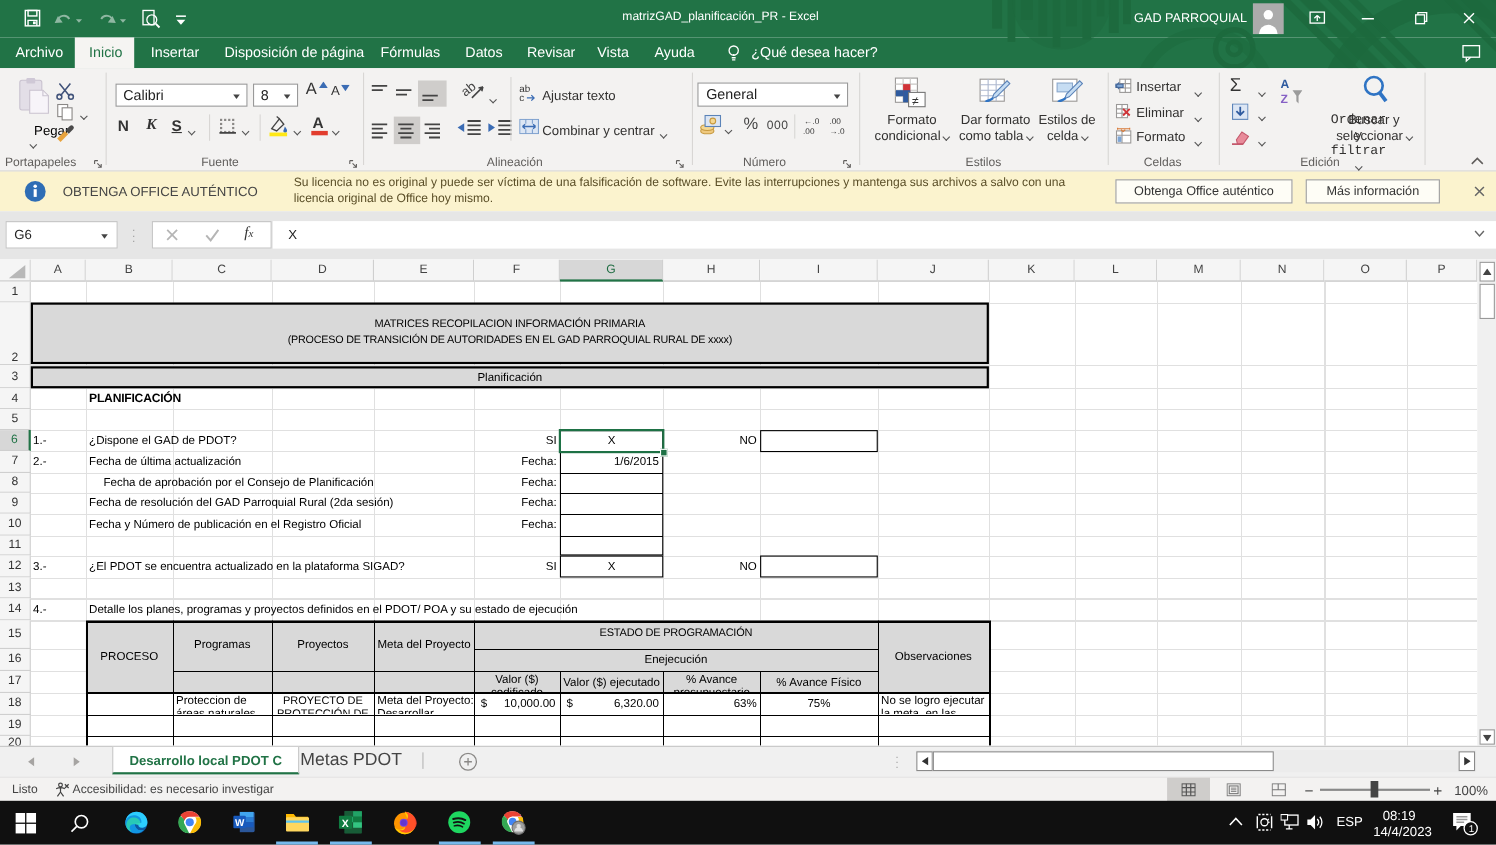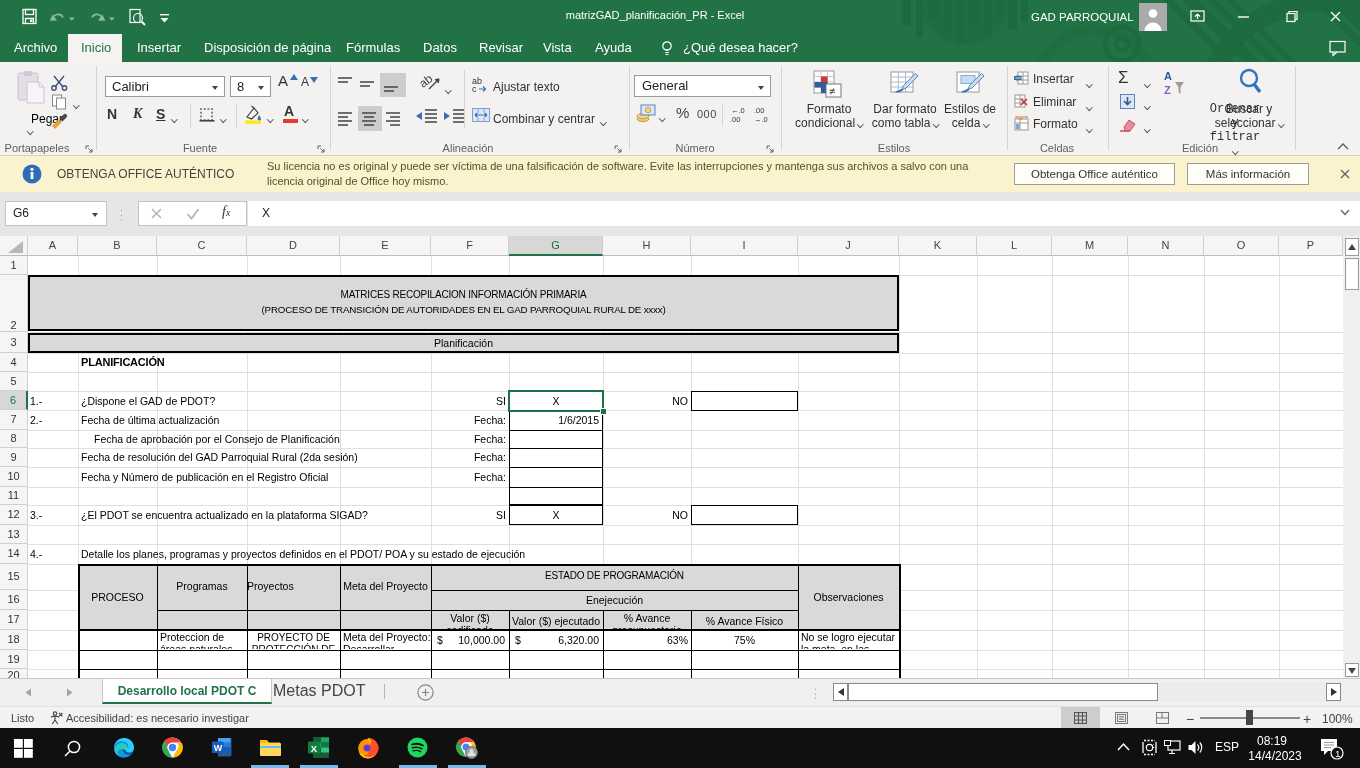--- a/index.html
+++ b/index.html
@@ -538,21 +538,21 @@
       <g stroke="#000" stroke-width="1">
         <path d="M79.5 0 V114 M169.5 0 V114 M262.5 0 V114 M353.5 0 V114 M720.5 0 V114"></path>
         <path d="M431.5 46 V114 M525.5 46 V114 M613.5 46 V114"></path>
         <path d="M353 26.5 H720 M79 46.5 H720"></path>
         <path d="M0 86.5 H823 M0 105.5 H823"></path>
       </g>
       <path d="M0 66 H823" stroke="#000" stroke-width="2"></path>
     </svg>
     <div class="cell" style="left:78px;top:355px;width:79px;text-align:center;">PROCESO</div>
     <div class="cell" style="left:157px;top:344px;width:90px;text-align:center;">Programas</div>
-    <div class="cell" style="left:247px;top:344px;width:93px;">Proyectos</div>
+    <div class="cell" style="left:247px;top:344px;width:93px;text-align:center;">Proyectos</div>
     <div class="cell" style="left:340px;top:344px;width:91px;text-align:center;">Meta del Proyecto</div>
     <div class="cell" style="left:431px;top:334px;width:367px;text-align:center;font-size:10px;letter-spacing:-0.2px;">ESTADO DE PROGRAMACIÓN</div>
     <div class="cell" style="left:431px;top:358px;width:367px;text-align:center;">Enejecución</div>
     <div class="cell" style="left:798px;top:355px;width:101px;text-align:center;">Observaciones</div>
     <div class="cell" style="left:431px;top:376px;width:78px;text-align:center;font-size:10.5px;line-height:12px;height:18px;overflow:hidden;">Valor ($)<br>codificado</div>
     <div class="cell" style="left:509px;top:379px;width:94px;text-align:center;font-size:10.5px;">Valor ($) ejecutado</div>
     <div class="cell" style="left:603px;top:376px;width:88px;text-align:center;font-size:10.5px;line-height:12px;height:18px;overflow:hidden;">% Avance<br>presupuestario</div>
     <div class="cell" style="left:691px;top:379px;width:107px;text-align:center;font-size:10.5px;">% Avance Físico</div>
 
     <div class="cell" style="left:160px;top:396px;width:85px;font-size:10.5px;line-height:11.5px;height:17px;overflow:hidden;">Proteccion de<br>áreas naturales</div>

